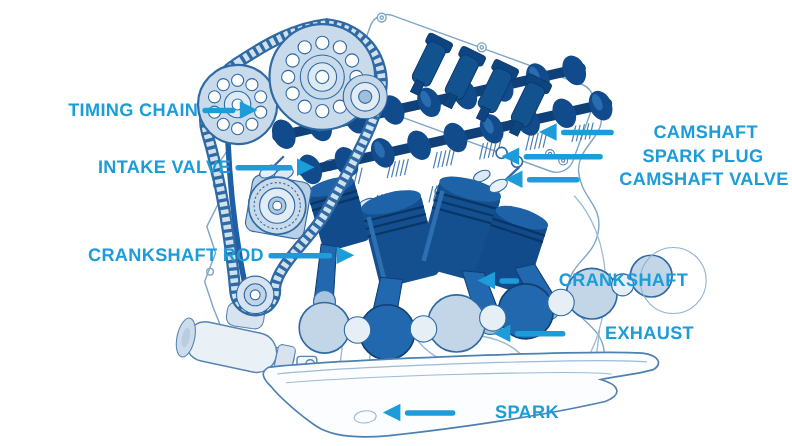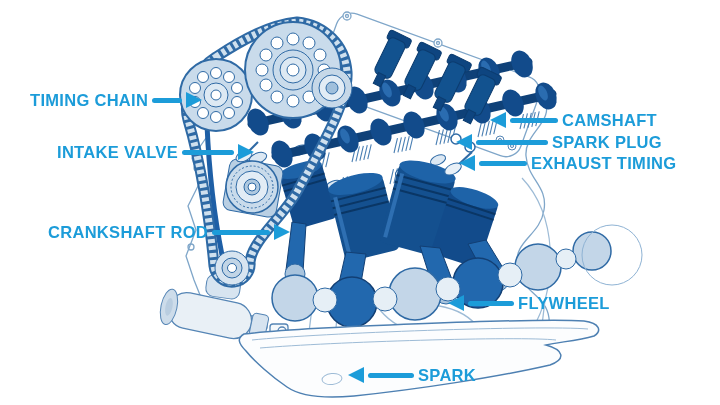--- a/index.html
+++ b/index.html
@@ -5,21 +5,21 @@
   :root{ --accent:#1C9CD9; }
   html,body{margin:0;padding:0;background:#fff;}
   .stage{
     position:relative;width:720px;height:405px;background:#ffffff;
     overflow:hidden;font-family:"Liberation Sans",sans-serif;
   }
   .engine-svg{position:absolute;left:0;top:0;}
   .callout{position:absolute;display:flex;align-items:center;gap:4px;height:20px;}
   .lbl{
     font-family:"Liberation Sans",sans-serif;font-weight:700;font-size:16.5px;
-    line-height:1;color:var(--accent);letter-spacing:.3px;white-space:nowrap;
+    line-height:1;color:var(--accent);letter-spacing:.3px;white-space:nowrap;margin-left:32px;
   }
   .line{height:5px;background:var(--accent);border-radius:2.5px;display:inline-block;}
   .head{width:0;height:0;border-top:8px solid transparent;border-bottom:8px solid transparent;display:inline-block;}
   .head.right{border-left:16px solid var(--accent);}
   .head.left{border-right:16px solid var(--accent);}
 </style>
 </head>
 <body>
 
 <div class="stage">
@@ -321,29 +321,34 @@
 
   <div class="callout" style="left:456px;top:132px">
     <span class="head left"></span>
     <span class="line" style="width:72px"></span>
     <span class="lbl">SPARK PLUG</span>
   </div>
 
   <div class="callout" style="left:459px;top:153px">
     <span class="head left"></span>
     <span class="line" style="width:48px"></span>
-    <span class="lbl">EXHAUST TIMING</span>
-  </div>
-
-
+    <span class="lbl">CAMSHAFT VALVE</span>
+  </div>
+
+
+  <div class="callout" style="left:434px;top:245px">
+    <span class="head left"></span>
+    <span class="line" style="width:18px"></span>
+    <span class="lbl">CRANKSHAFT</span>
+  </div>
 
   <div class="callout" style="left:448px;top:293px">
     <span class="head left"></span>
     <span class="line" style="width:46px"></span>
-    <span class="lbl">FLYWHEEL</span>
+    <span class="lbl">EXHAUST</span>
   </div>
 
   <div class="callout" style="left:348px;top:365px">
     <span class="head left"></span>
     <span class="line" style="width:46px"></span>
     <span class="lbl">SPARK</span>
   </div>
 
 </div>
 

